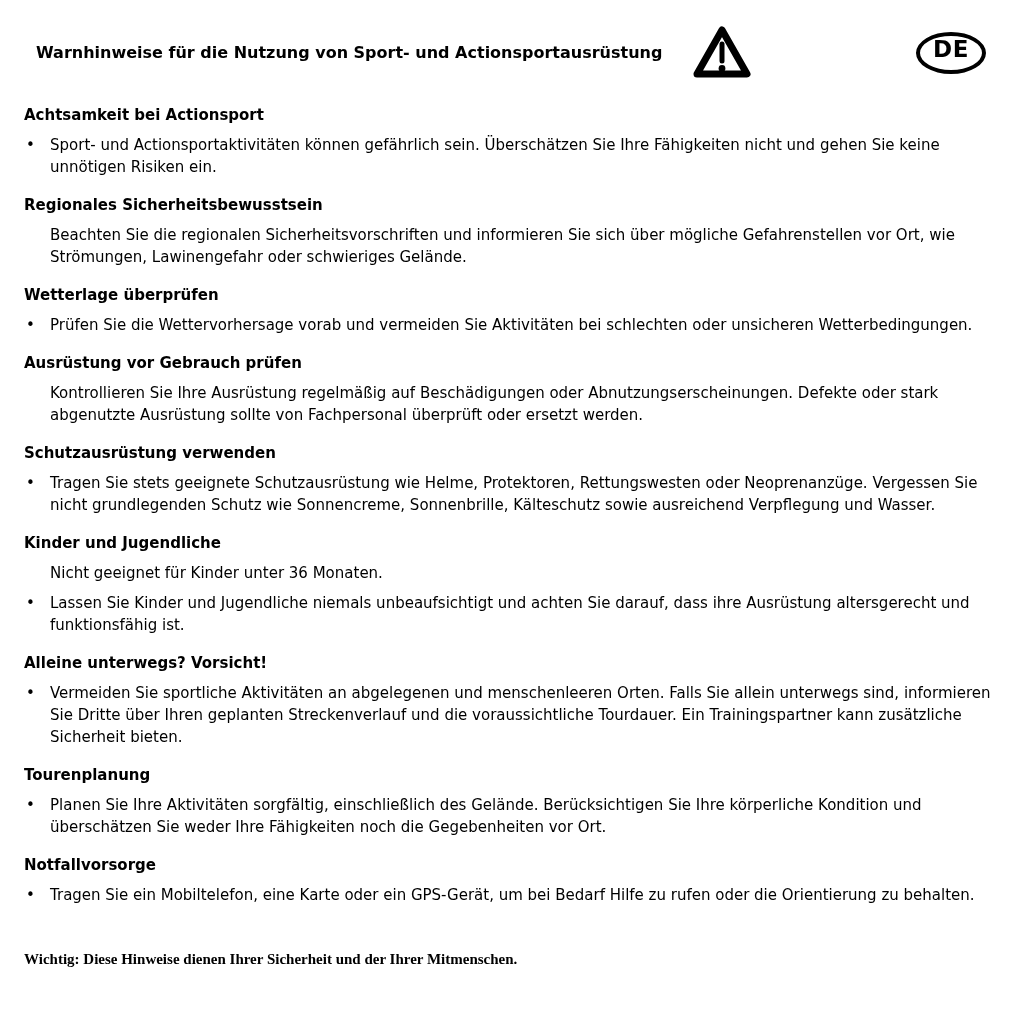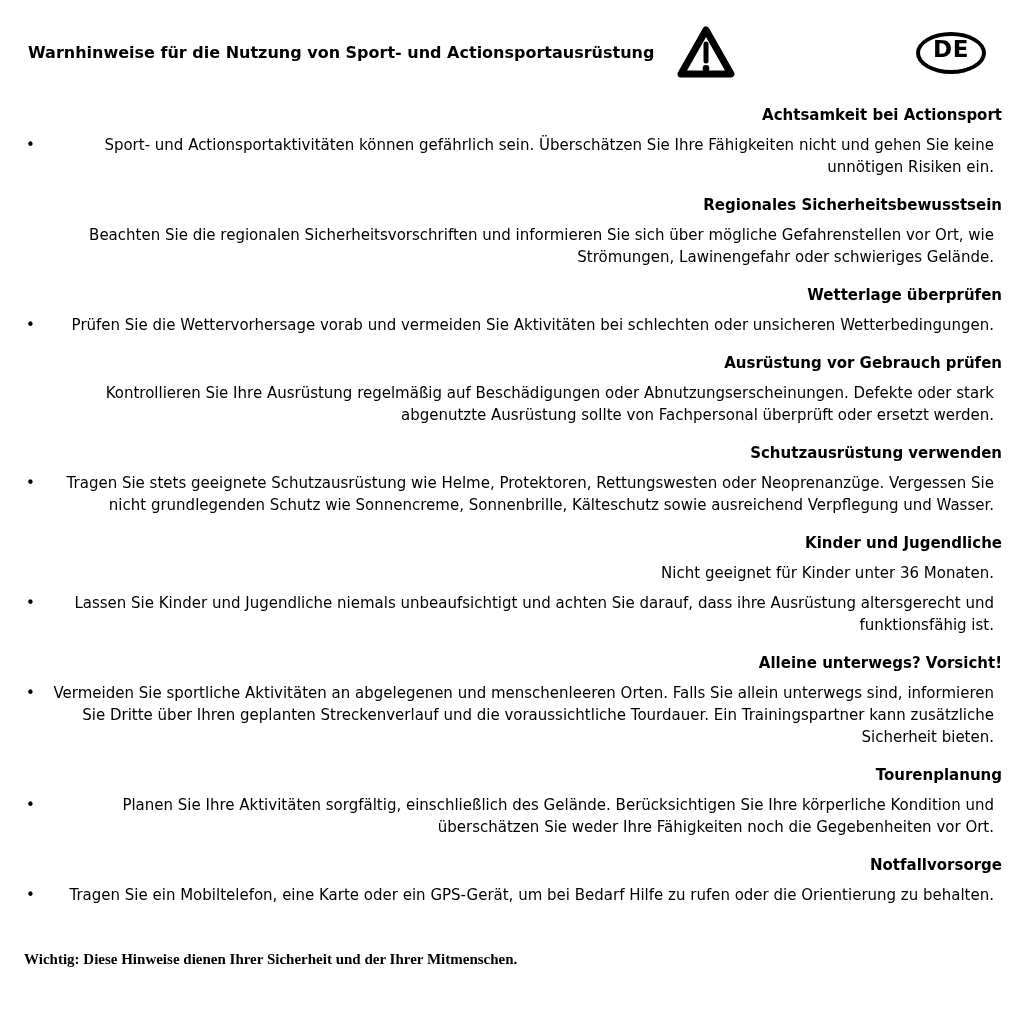--- a/index.html
+++ b/index.html
@@ -18,21 +18,21 @@
   
   .doc-header {
     display: flex;
     align-items: center;
     height: 62px;
     margin-bottom: 20px;
   }
   .doc-title {
     font-size: 16px;
     font-weight: bold;
-    margin: 4px;
+    margin: 12px;
     line-height: 1.2;
   }
   .warn-triangle {
     margin-left: 18px;
     flex: 0 0 auto;
   }
   .header-spacer { flex: 1 1 auto; }
   .lang-badge {
     flex: 0 0 auto;
     width: 70px;
@@ -40,21 +40,21 @@
     border: 4px solid #000;
     border-radius: 50%;
     display: flex;
     justify-content: center;
     font-size: 23px;
     font-weight: bold;
     letter-spacing: 0.5px;
     margin-right: 16px;
   }
   
-  .warn-section { margin-bottom: 16px; text-align: right; }
+  .warn-section { margin-bottom: 16px; }
   .section-heading {
     font-size: 15px;
     font-weight: bold;
     margin: 0;
     line-height: 22px;
   }
   .item {
     position: relative;
     padding-left: 18px;
   }

